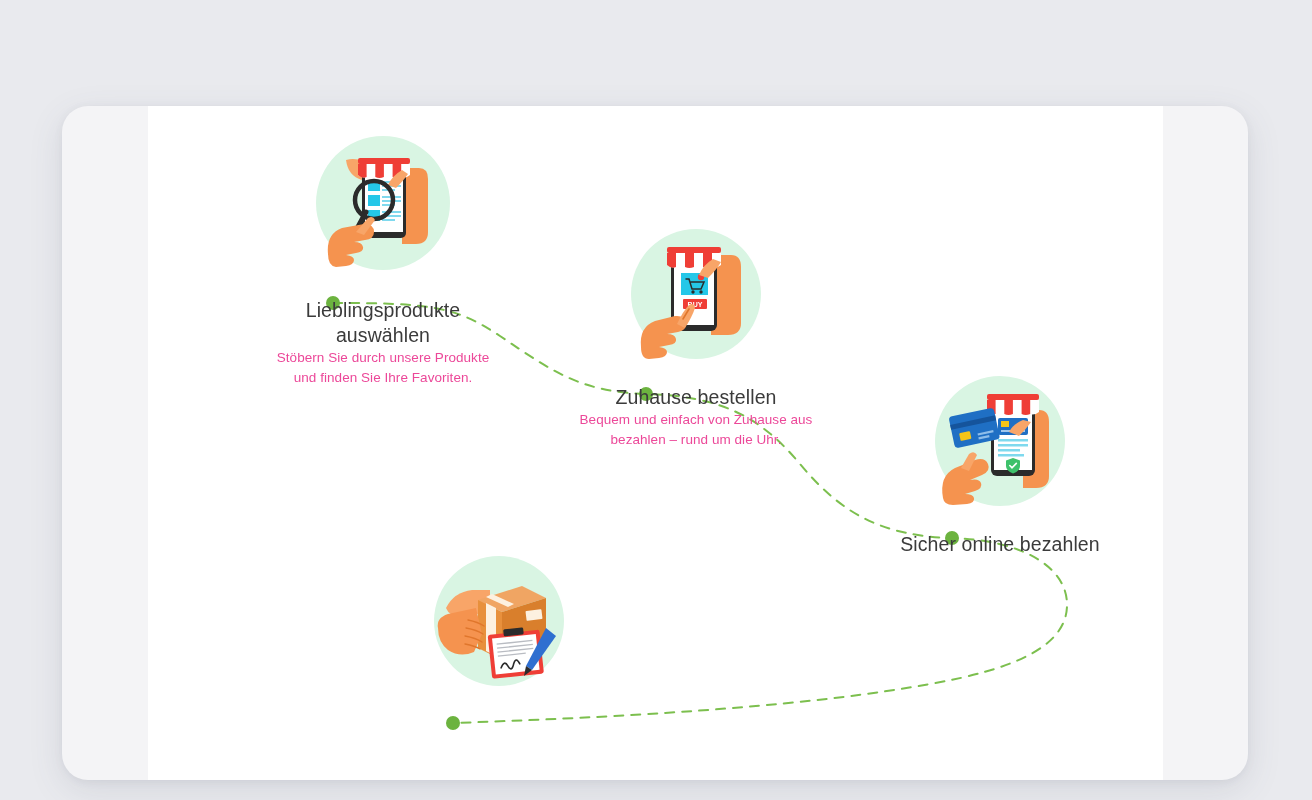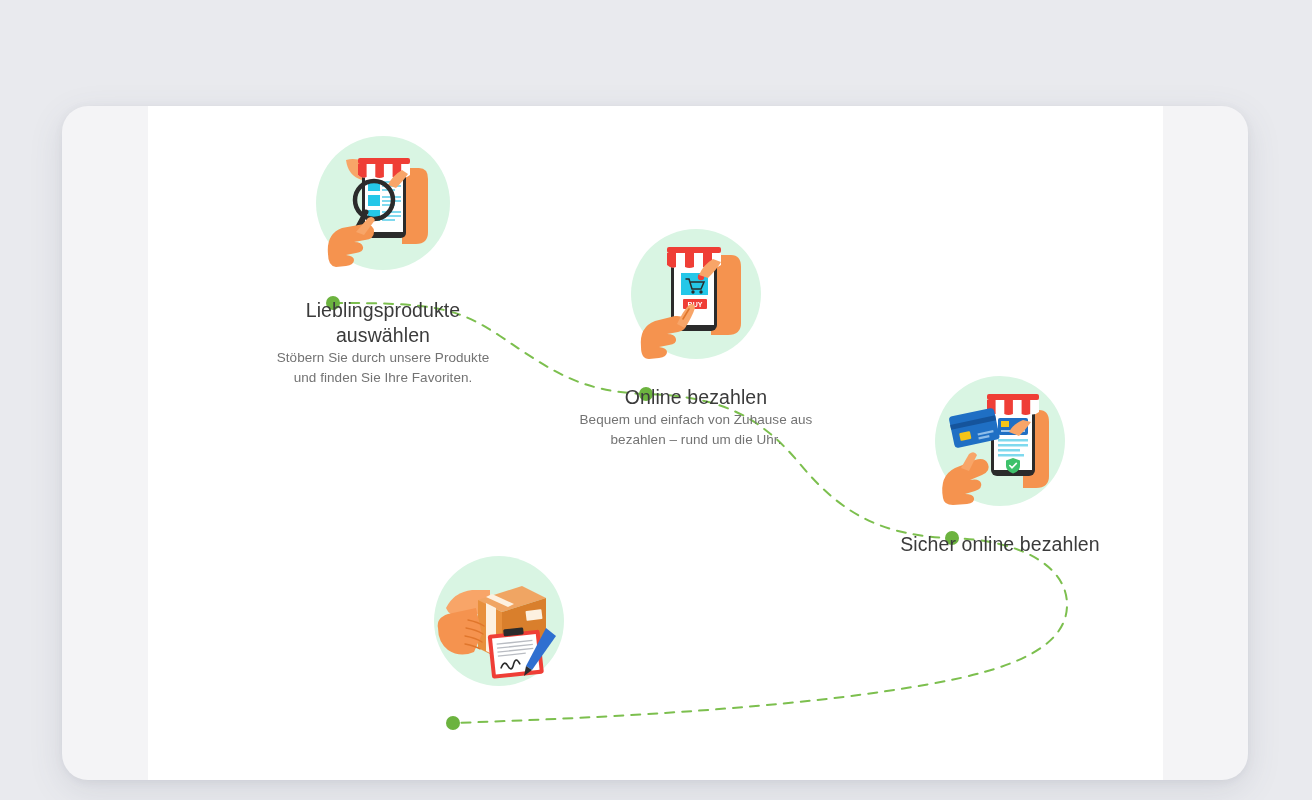--- a/index.html
+++ b/index.html
@@ -85,21 +85,21 @@
     color: #3b3b3b;
     font-weight: 400;
     letter-spacing: 0.1px;
     white-space: pre-line;
   }
 
   .step-desc {
     margin-top: 11px;
     font-size: 13.5px;
     line-height: 20px;
-    color: #737373;
+    color: #ec4899;
     font-weight: 400;
     letter-spacing: 0.05px;
   }
 
   
   #step-1 { left: 50px;  top: 30px;  width: 370px; }
   #step-2 { left: 363px; top: 123px; width: 370px; }
   #step-3 { left: 667px; top: 270px; width: 370px; }
   #step-4 { left: 166px; top: 450px; width: 370px; }
 
@@ -219,21 +219,21 @@
 
           <path d="M10 118 Q8 98 24 92 L44 87 Q54 86 55 94 Q56 101 47 103 L36 105
                    Q44 105 45 110 Q46 115 38 116 L28 118 Q36 119 36 123 Q36 128 28 129 L18 130
                    Q10 130 10 118 Z" fill="#f5934f"></path>
           <path d="M46 95 Q52 82 58 76 Q63 73 64 79 Q61 88 54 99 Z" fill="#f8a568"></path>
           <path d="M52 90 L58 80" stroke="#e0762c" stroke-width="1.6" stroke-linecap="round"></path>
         </svg>
       </div>
 
       <div class="title-gap-2">
-        <div class="step-title tw-wide">Online bezahlen</div>
+        <div class="step-title tw-wide">Zuhause bestellen</div>
         <div class="step-desc tw-mid">Bequem und einfach von Zuhause aus bezahlen – rund um die Uhr.</div>
       </div>
     </div>
 
     <div class="step" id="step-3">
 
       <div class="step-illus illus-130">
         <div class="circle-bg"></div>
         <svg viewBox="0 0 130 130">
 

